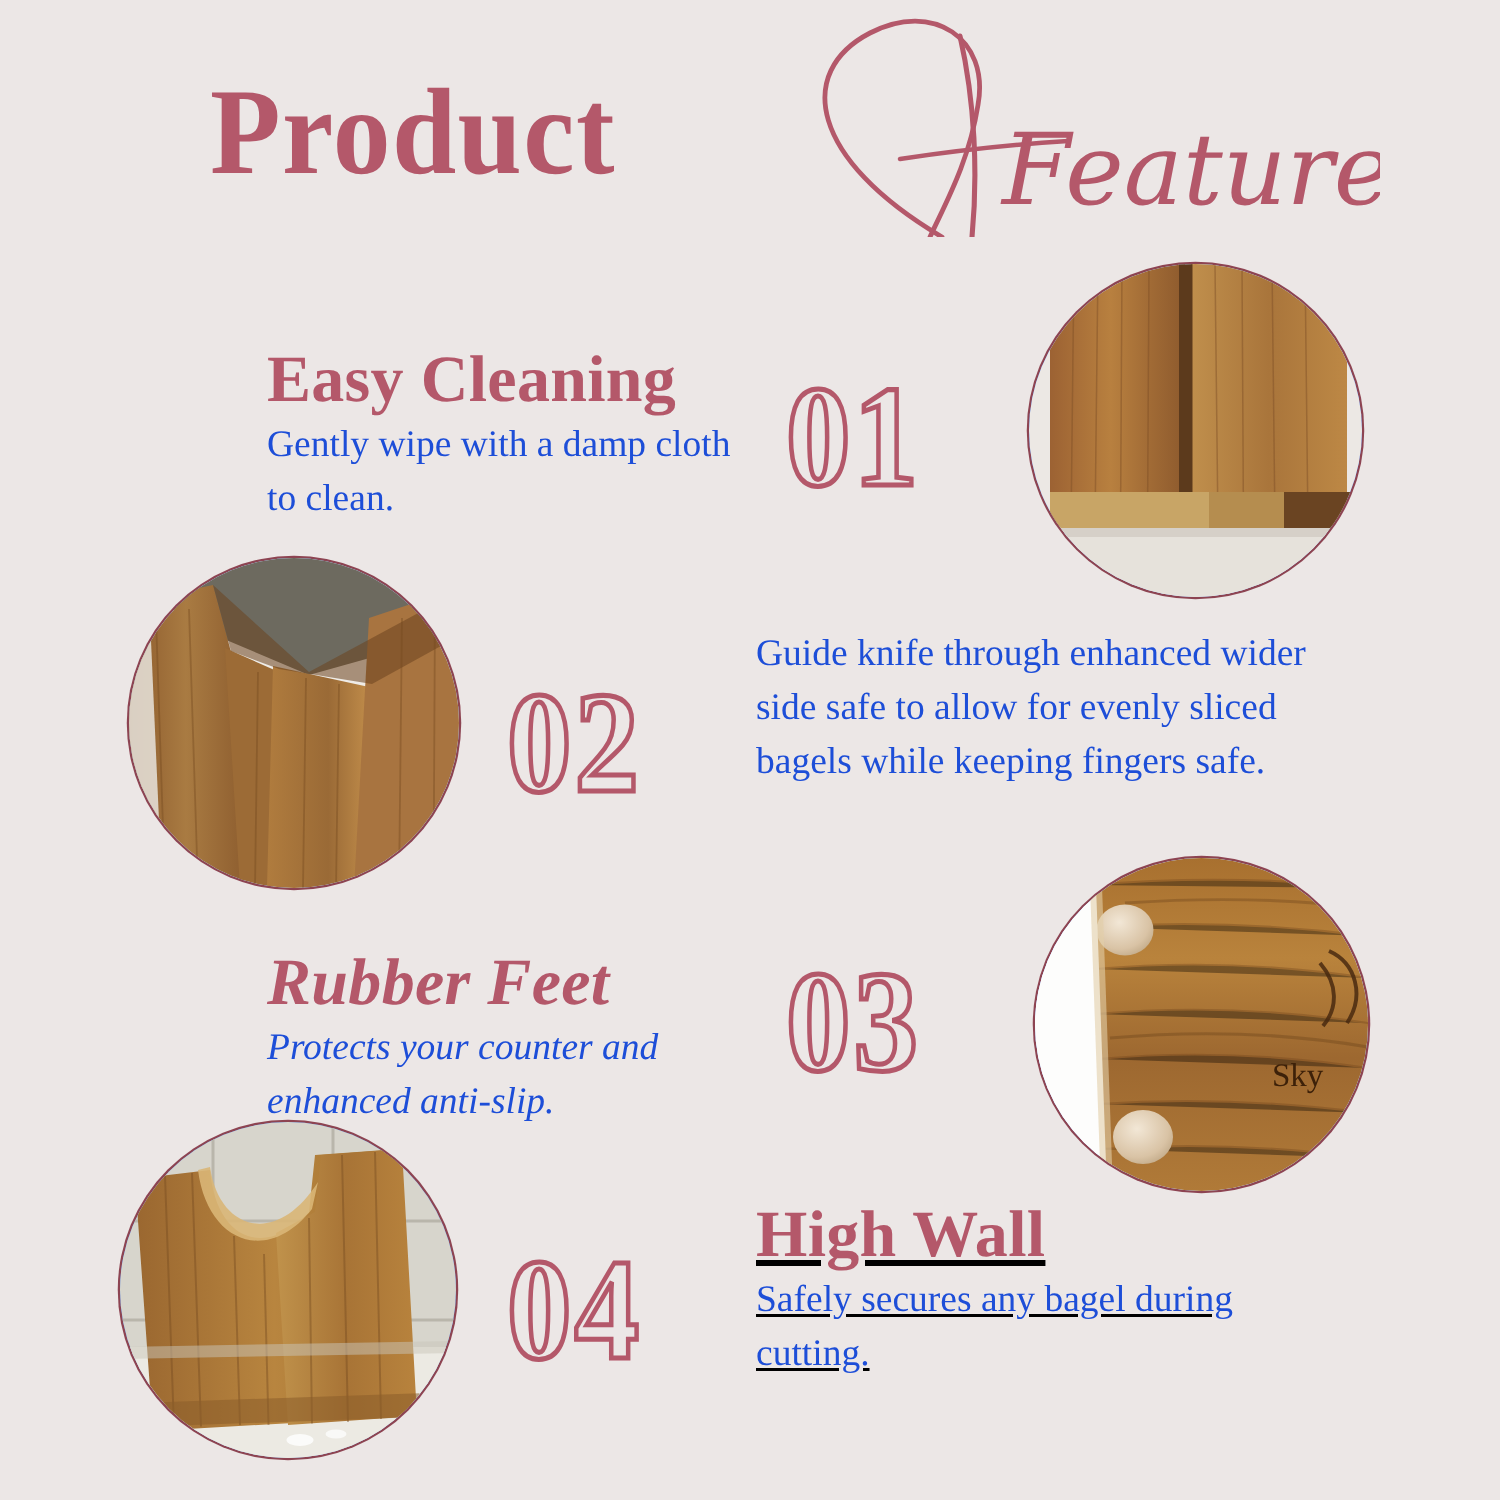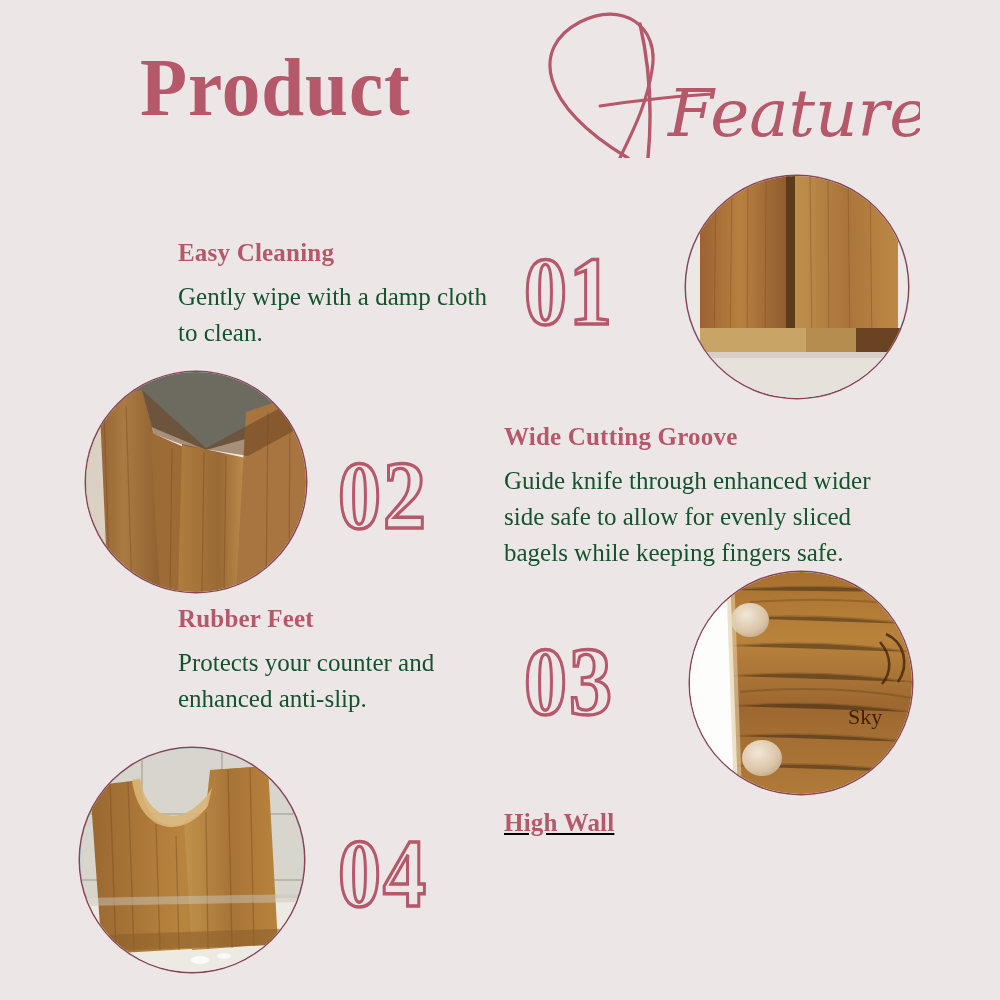--- a/index.html
+++ b/index.html
@@ -59,32 +59,32 @@
 
   
   .feature {
     position: absolute;
   }
 
   .txtblock { position: absolute; }
   .feat-title {
     font-family: "Liberation Serif", "DejaVu Serif", serif;
     font-weight: bold;
-    font-size: 25px;
+    font-size: 44px;
     line-height: 38px;
     color: #b4586a;
     letter-spacing: 0.2px;
     white-space: nowrap;
     margin: 0 0 7px 0;
   }
   .feat-desc {
     font-family: "Liberation Serif", "DejaVu Serif", serif;
     font-size: 25px;
     line-height: 36px;
-    color: #14532d;
+    color: #1d4ed8;
     margin: 0;
   }
 
   
   .num {
     position: absolute;
     font-family: "Liberation Serif", "DejaVu Serif", serif;
     font-weight: bold;
     font-size: 86px;
     line-height: 86px;
@@ -166,21 +166,20 @@
         <rect x="120" y="152" width="50" height="26" fill="#b58d4f"></rect>
         <rect x="170" y="152" width="44" height="26" fill="#6a4422"></rect>
         <rect x="0" y="176" width="222" height="46" fill="#e6e2db"></rect>
         <rect x="0" y="176" width="222" height="6" fill="#cfc9c0" opacity="0.7"></rect>
       </svg>
     </div>
   </div>
 
   <div class="feature">
     <div class="txtblock" style="left:504px; top:418px; width:410px;">
-      <p class="feat-title">Wide Cutting Groove</p>
       <p class="feat-desc">Guide knife through enhanced wider side safe to allow for evenly sliced bagels while keeping fingers safe.</p>
     </div>
     <div class="num" style="left:338px; top:447px;">02</div>
     <div class="photo" style="left:86px; top:372px; width:220px; height:220px;">
       <svg viewBox="0 0 220 220" preserveAspectRatio="xMidYMid slice">
         <defs>
           <linearGradient id="w2a" x1="0" y1="0" x2="1" y2="0">
             <stop offset="0" stop-color="#8c5a2c"></stop>
               <stop offset="0.5" stop-color="#a97b42"></stop>
             <stop offset="1" stop-color="#8f5f30"></stop>
@@ -206,21 +205,21 @@
           <line x1="140" y1="84" x2="138" y2="220"></line>
             <line x1="182" y1="40" x2="180" y2="220"></line>
           <line x1="204" y1="34" x2="203" y2="220"></line>
         </g>
         <path d="M 0 20 L 0 220 L 22 220 L 14 40 Z" fill="#e8e4dd" opacity="0.85"></path>
       </svg>
     </div>
   </div>
 
   <div class="feature">
-    <div class="txtblock" style="left:178px; top:600px; width:330px;">
+    <div class="txtblock" style="left:178px; top:636px; width:330px;font-style:italic;">
       <p class="feat-title">Rubber Feet</p>
       <p class="feat-desc">Protects your counter and enhanced anti-slip.</p>
     </div>
     <div class="num" style="left:524px; top:633px;">03</div>
     <div class="photo" style="left:690px; top:572px; width:222px; height:222px;">
       <svg viewBox="0 0 222 222" preserveAspectRatio="xMidYMid slice">
         <defs>
           <linearGradient id="w3" x1="0" y1="0" x2="0" y2="1">
             <stop offset="0" stop-color="#a8702f"></stop>
               <stop offset="0.3" stop-color="#b9833c"></stop>
@@ -257,20 +256,21 @@
         <text x="158" y="152" font-family="Liberation Serif, serif" font-size="22" fill="#3d2109">Sky</text>
         <path d="M 0 0 L 40 0 L 48 222 L 0 222 Z" fill="#fdfdfc"></path>
         <path d="M 36 0 L 44 0 L 52 222 L 44 222 Z" fill="#e3cfa8" opacity="0.6"></path>
       </svg>
     </div>
   </div>
 
   <div class="feature">
     <div class="txtblock" style="left:504px; top:804px; width:360px;text-decoration:underline;">
       <p class="feat-title">High Wall</p>
+      <p class="feat-desc">Safely secures any bagel during cutting.</p>
     </div>
     <div class="num" style="left:338px; top:825px;">04</div>
     <div class="photo" style="left:80px; top:748px; width:224px; height:224px;">
       <svg viewBox="0 0 224 224" preserveAspectRatio="xMidYMid slice">
         <defs>
           <linearGradient id="w4a" x1="0" y1="0" x2="1" y2="0">
             <stop offset="0" stop-color="#9a6730"></stop>
               <stop offset="0.5" stop-color="#b8853f"></stop>
             <stop offset="1" stop-color="#a0702f"></stop>
           </linearGradient>

